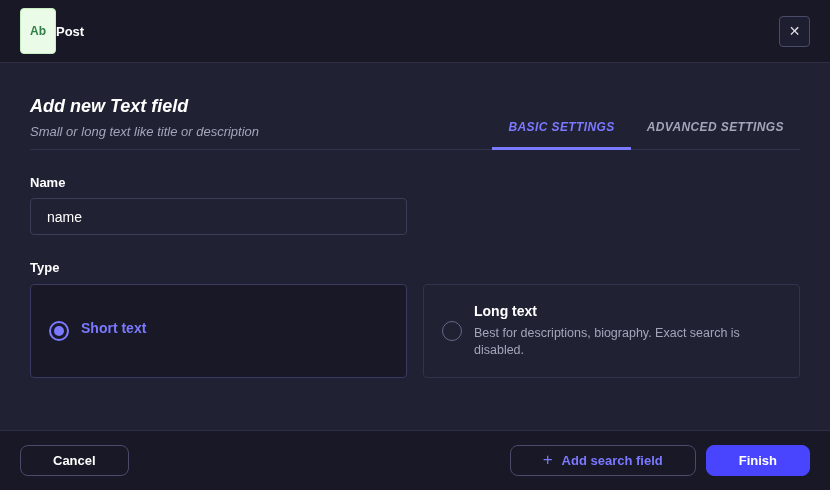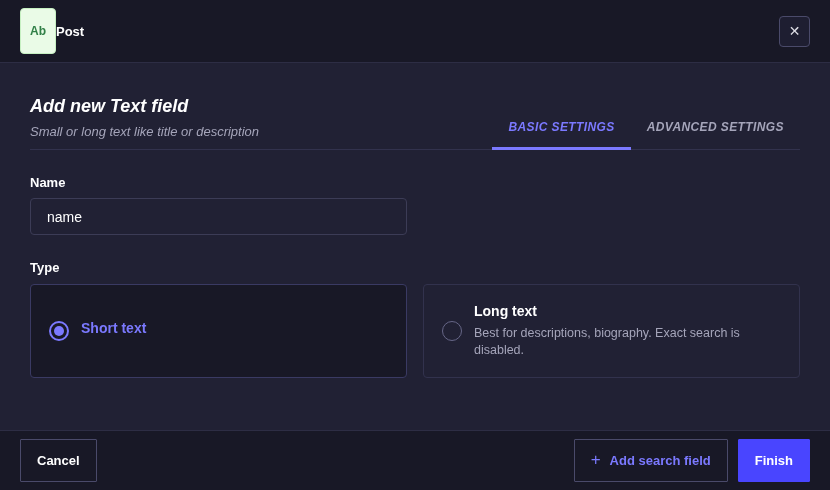--- a/index.html
+++ b/index.html
@@ -44,21 +44,21 @@
            display:flex; align-items:center; justify-content:center; }
   .radio.checked { border:2px solid #7b79ff; }
   .radio .dot { width:10px; height:10px; border-radius:50%; background:#7b79ff; }
   .card-title { font-size:14px; font-weight:bold; color:#ffffff; margin-bottom:6px; }
   .card-desc { font-size:12.5px; line-height:1.4; color:#a5a5ba; max-width:300px; }
   .card.selected .card-title, .card.selected .card-desc { color:#7b79ff; }
 
   
   .modal-footer { height:60px; flex:0 0 60px; background:#181826; border-top:1px solid #2d2d44;
                   display:flex; align-items:center; justify-content:space-between; padding:0 20px; }
-  .btn { height:43px; border-radius:1px; font-size:13px; font-weight:bold; padding:0 16px;
+  .btn { height:31px; border-radius:8px; font-size:13px; font-weight:bold; padding:0 32px;
          cursor:pointer; display:flex; align-items:center; font-family:"Liberation Sans", sans-serif; }
   .btn.ghost { background:#181826; border:1px solid #4a4a6a; color:#ffffff; }
   .btn.ghost-purple { background:#181826; border:1px solid #4a4a6a; color:#7b79ff; gap:9px; }
   .btn.primary { background:#4945ff; border:1px solid #4945ff; color:#ffffff; }
   .plus-glyph { font-size:17px; font-weight:normal; line-height:1; margin-top:-2px; }
   .footer-right { display:flex; gap:10px; }
 </style>
 </head>
 <body>
 

